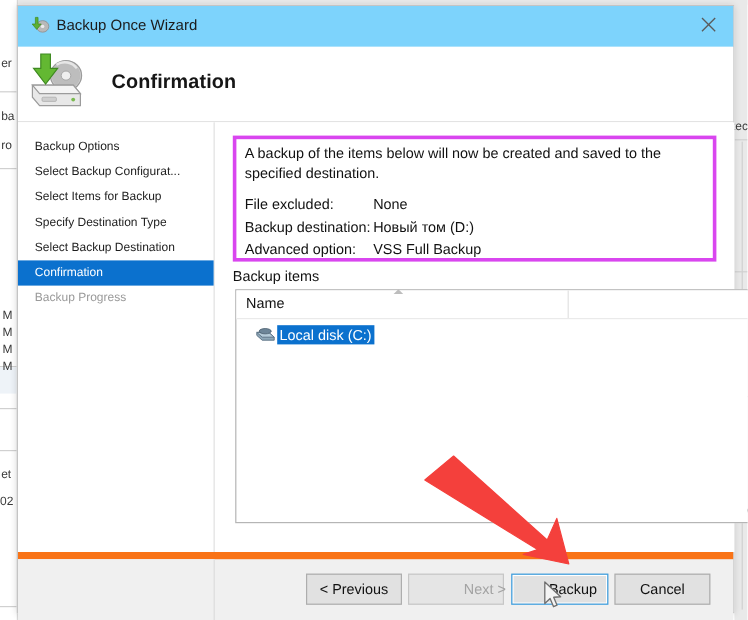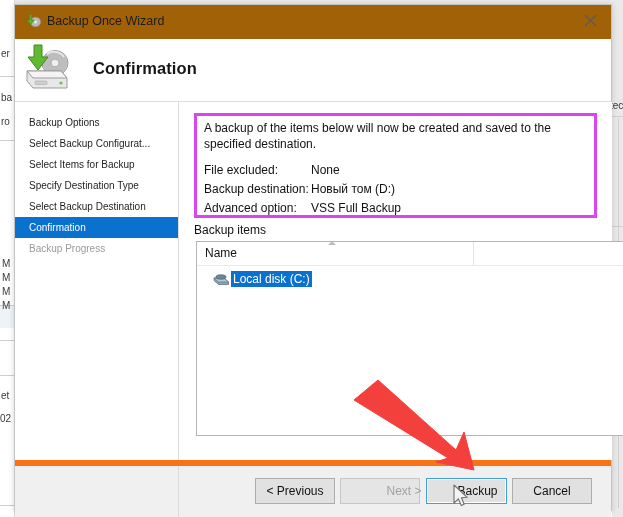--- a/index.html
+++ b/index.html
@@ -64,21 +64,21 @@
     box-shadow: 0 1px 6px rgba(0,0,0,0.16);
     box-sizing: border-box;
   }
 
   
   #titlebar {
     position: absolute;
     left: 0; top: 0;
     width: 100%;
     height: 34px;
-    background: #a16207;
+    background: #7dd3fc;
   }
   #title-icon {
     position: absolute;
     left: 10px; top: 8px;
     width: 17px; height: 17px;
   }
   #title-text {
     position: absolute;
     left: 32px; top: 9px;
     font-size: 12.5px;

